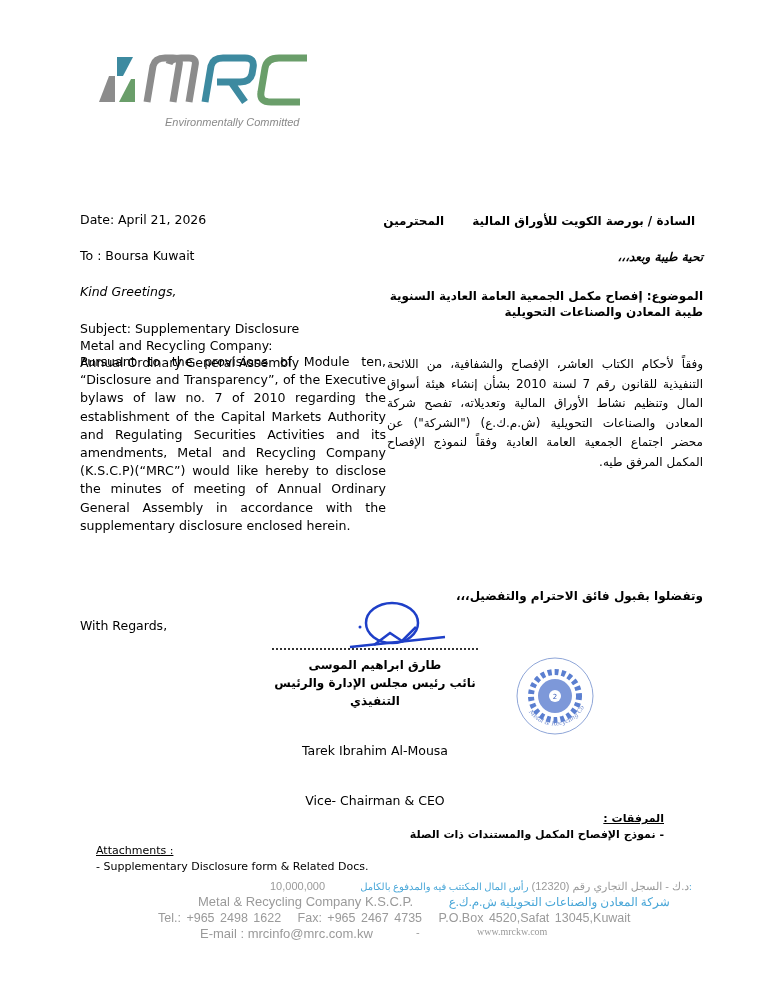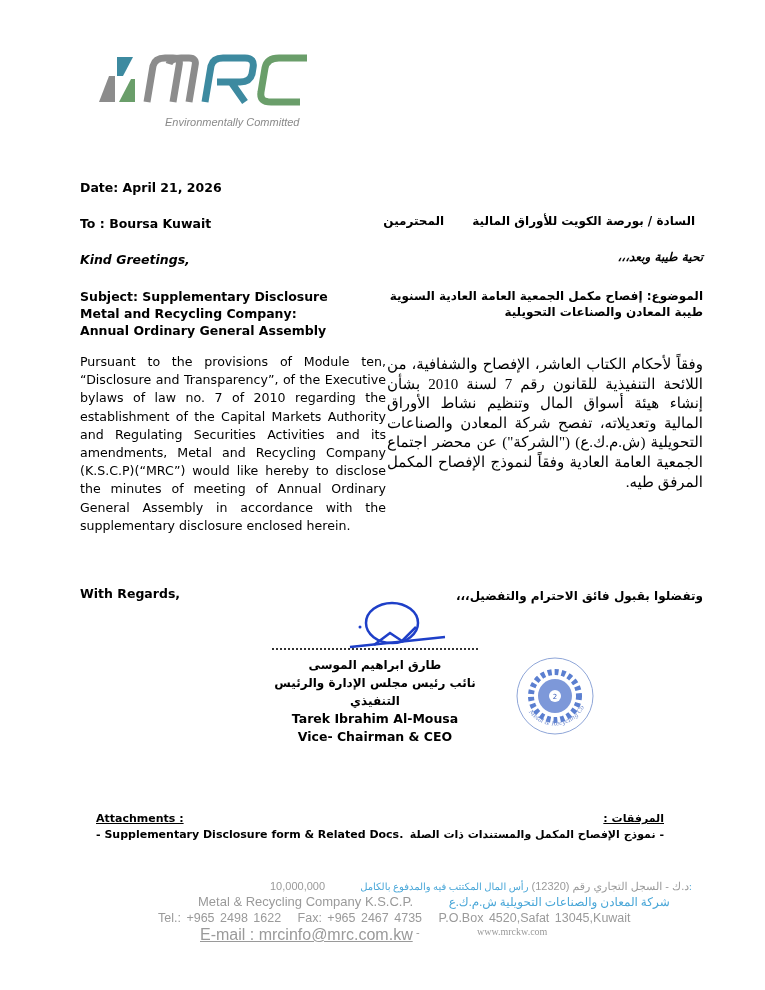--- a/index.html
+++ b/index.html
@@ -1,38 +1,38 @@
 <!DOCTYPE html>
 <html><head>
 <meta charset="utf-8">
 <style>
   html, body { margin:0; padding:0; background:#ffffff; }
   body { width:765px; height:990px; position:relative; overflow:hidden;
          font-family:"Liberation Sans", sans-serif; color:#000; }
   .abs { position:absolute; }
   .en { font-family:"DejaVu Sans", sans-serif; font-size:12.5px; }
-  .enb { font-weight:bold; }
+  .enb { font-weight:normal;margin-top:32px; }
   .ar { font-family:"DejaVu Sans", sans-serif; direction:rtl; text-align:right; font-size:12px; }
   .arb { font-weight:bold; }
 
   
   #logo { left:95px; top:52px; width:230px; height:85px; }
   #logo-tagline { left:165px; top:116px; font-size:11px; font-style:italic; color:#8a8a8a; font-family:"Liberation Sans", sans-serif; }
 
   #date { left:80px; top:180px; }
   #to { left:80px; top:216px; }
   #greet { left:80px; top:252px; font-style:italic; }
   #subject { left:80px; top:288px; line-height:17px; }
   #body-en { left:80px; top:353px; width:306px; line-height:18.2px; text-align:justify; font-size:12.6px; }
 
   #ar-to { right:70px; top:214px; width:320px; font-size:12px; }
   #ar-to .honor { margin-right:24px; }
   #ar-greet { right:62px; top:250px; font-style:italic; }
   #ar-subject { right:62px; top:288px; line-height:16px; width:340px; }
-  #body-ar { right:62px; top:355px; width:316px; line-height:19.6px; text-align:justify; font-size:15px;font-family:Liberation Serif, serif; }
+  #body-ar { right:62px; top:355px; width:316px; line-height:19.6px; text-align:justify; font-size:12px; }
 
   #regards { left:80px; top:586px; }
   #ar-regards { right:62px; top:589px; }
 
   #signature { left:330px; top:597px; width:120px; height:60px; }
   #dotline { left:272px; top:648px; width:206px; border-top:2px dotted #333; }
   #sig-block { left:255px; top:656px; width:240px; text-align:center; line-height:18px; }
   #sig-block .ar { text-align:center; font-size:12px; }
   #stamp { left:514px; top:655px; width:82px; height:82px; }
 
@@ -122,16 +122,16 @@
   </div>
   <div class="fline" style="left:48px; top:14px; font-size:13px;">
     <span>Metal &amp; Recycling Company K.S.C.P.</span>
     <span class="fblue" style="font-size:12px;">شركة المعادن والصناعات التحويلية ش.م.ك.ع</span>
   </div>
   <div class="fline" style="left:8px; top:31px; font-size:12.5px; word-spacing:2px;">
     <span>Tel.: +965 2498 1622</span>&nbsp;&nbsp;
     <span>Fax: +965 2467 4735</span>&nbsp;&nbsp;
     <span>P.O.Box 4520,Safat 13045,Kuwait</span>
   </div>
-  <div class="fline" style="left:50px; top:46px; font-size:16px;text-decoration:underline;">E-mail : mrcinfo@mrc.com.kw</div>
+  <div class="fline" style="left:50px; top:46px; font-size:13px;">E-mail : mrcinfo@mrc.com.kw</div>
   <div class="fline" style="left:266px; top:46px; font-size:11px;">-</div>
   <div class="fline" style="left:327px; top:46px; font-size:10px;font-family:Liberation Serif, serif;">www.mrckw.com</div>
 </div>
 
 </body></html>

